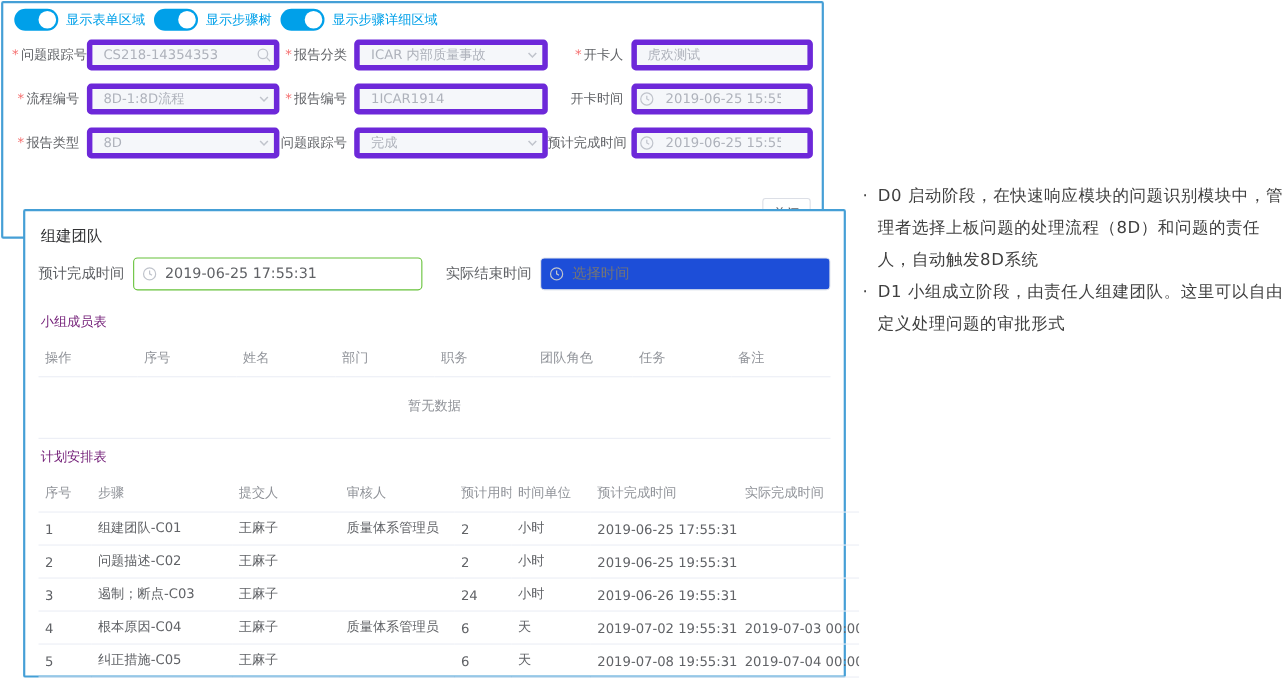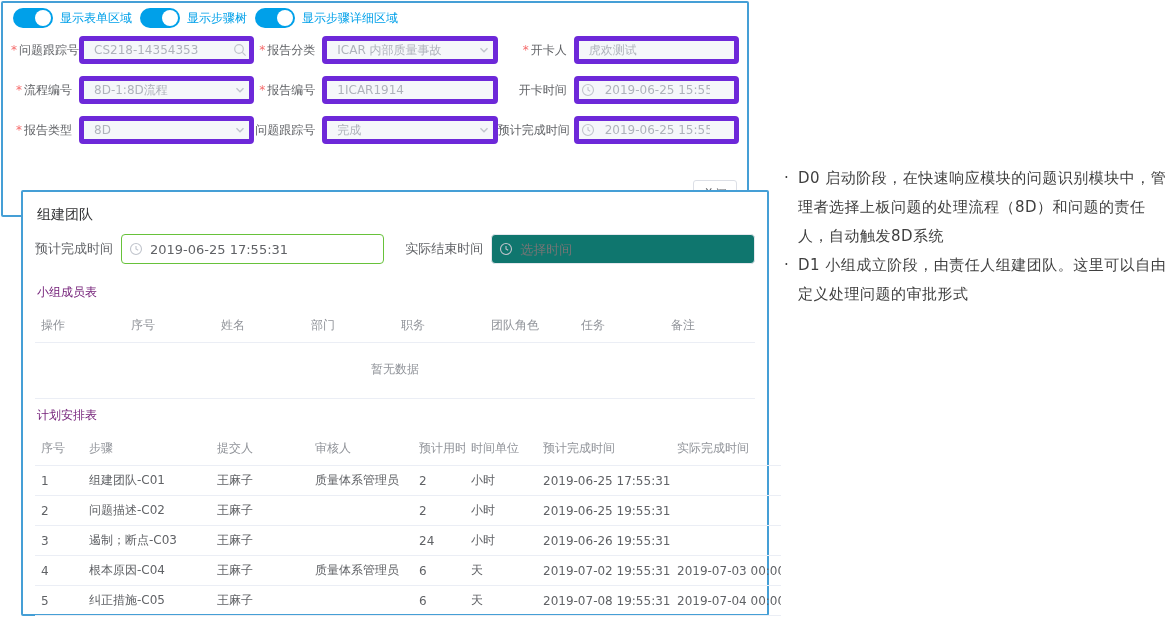--- a/index.html
+++ b/index.html
@@ -45,21 +45,21 @@
   
   .tp-inner { padding:10px 12px 0 12px; }
   .sec-title { font-size:14px; color:#303133; padding:4px 2px 10px 2px; }
   .time-row { display:flex; align-items:center; margin-bottom:12px; }
   .t-label { font-size:13px; color:#606266; white-space:nowrap; padding-right:8px; }
   .t-wrap { position:relative; width:270px; }
   .t-wrap .inp2 { width:100%; height:30px; border-radius:4px; font-size:13px;
         padding:0 10px 0 28px; outline:none; background:#fff;
         font-family:"DejaVu Sans","Liberation Sans",sans-serif; }
   .inp2.green { border:1px solid #67c23a; color:#606266; }
-  .inp2.plain { border:1px solid #e4e7ed; color:#c0c4cc; background:#0f766e; }
+  .inp2.plain { border:1px solid #e4e7ed; color:#c0c4cc; background:#1d4ed8; }
   .t-wrap .icon-l2 { position:absolute; left:8px; top:8px; }
   .gap { width:22px; }
 
   .tbl-title { font-size:12px; color:#701a75; padding:8px 2px 8px 2px; }
 
   table { width:100%; border-collapse:collapse; table-layout:fixed; }
   th { font-size:12px; color:#909399; font-weight:normal; text-align:left;
        padding:8px 6px; border-bottom:1px solid #ebeef5; white-space:nowrap;
        overflow:hidden; }
   td { font-size:12px; color:#606266; padding:6px 6px; border-bottom:1px solid #ebeef5;

